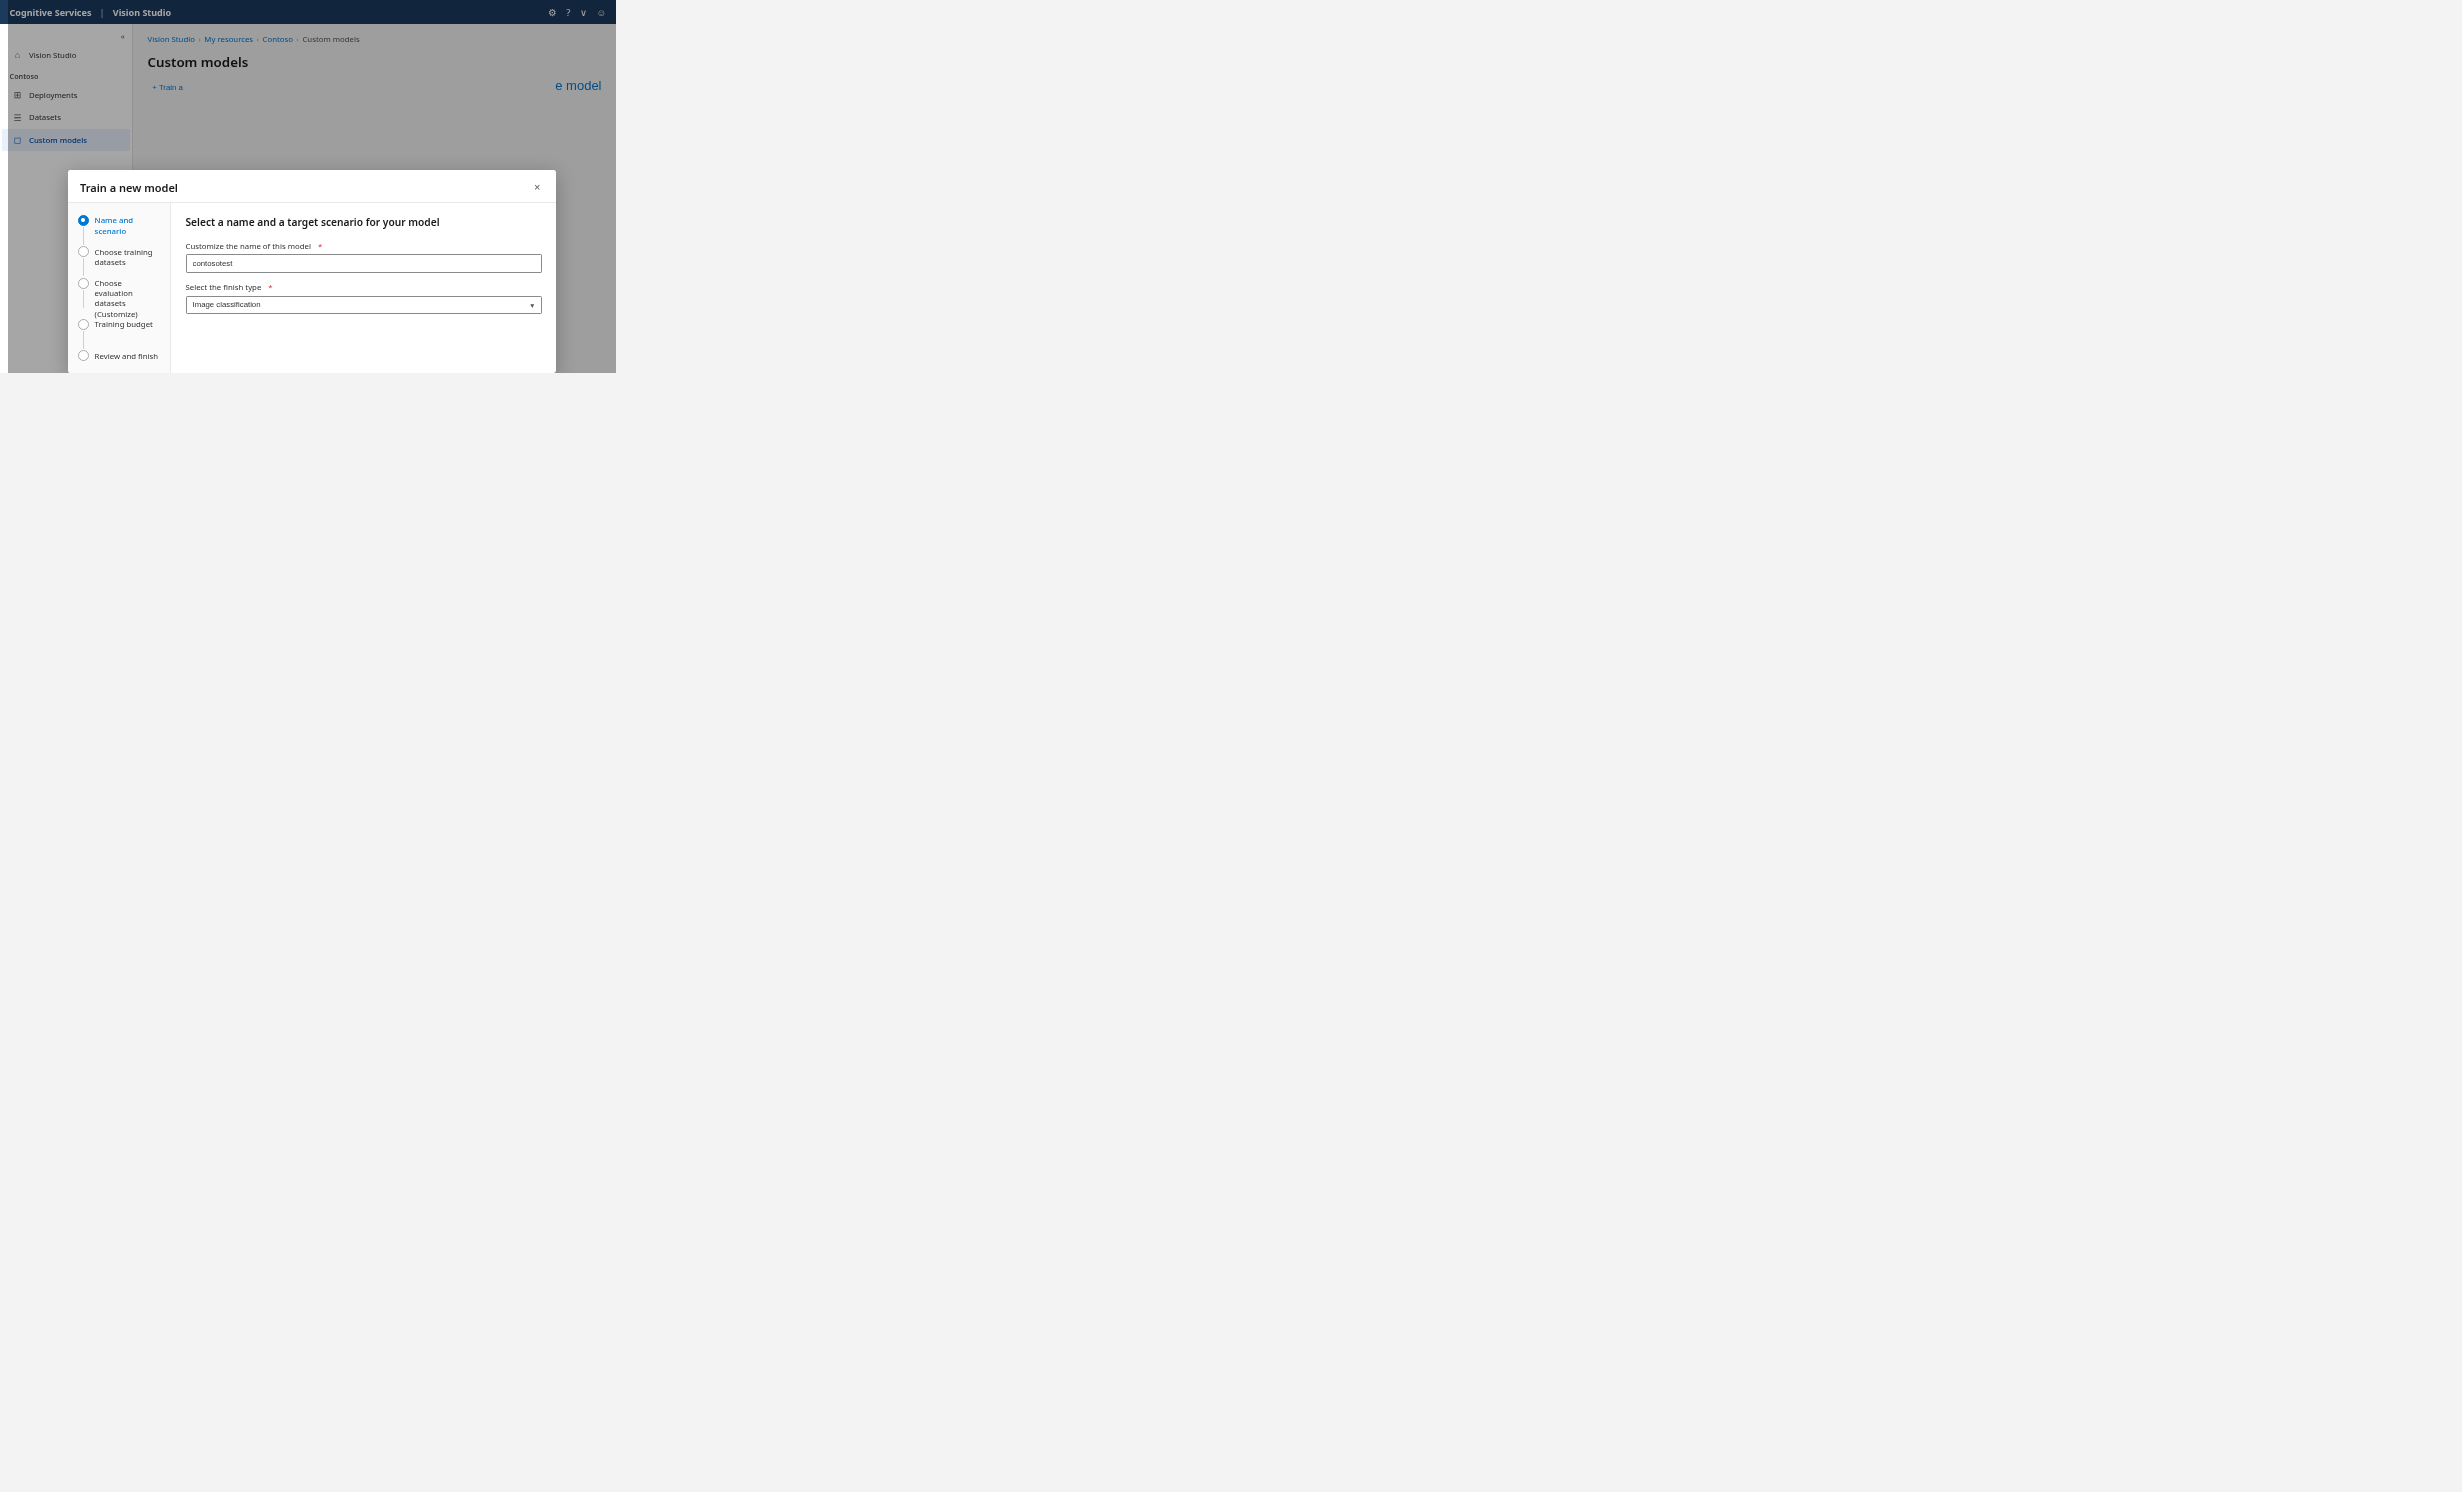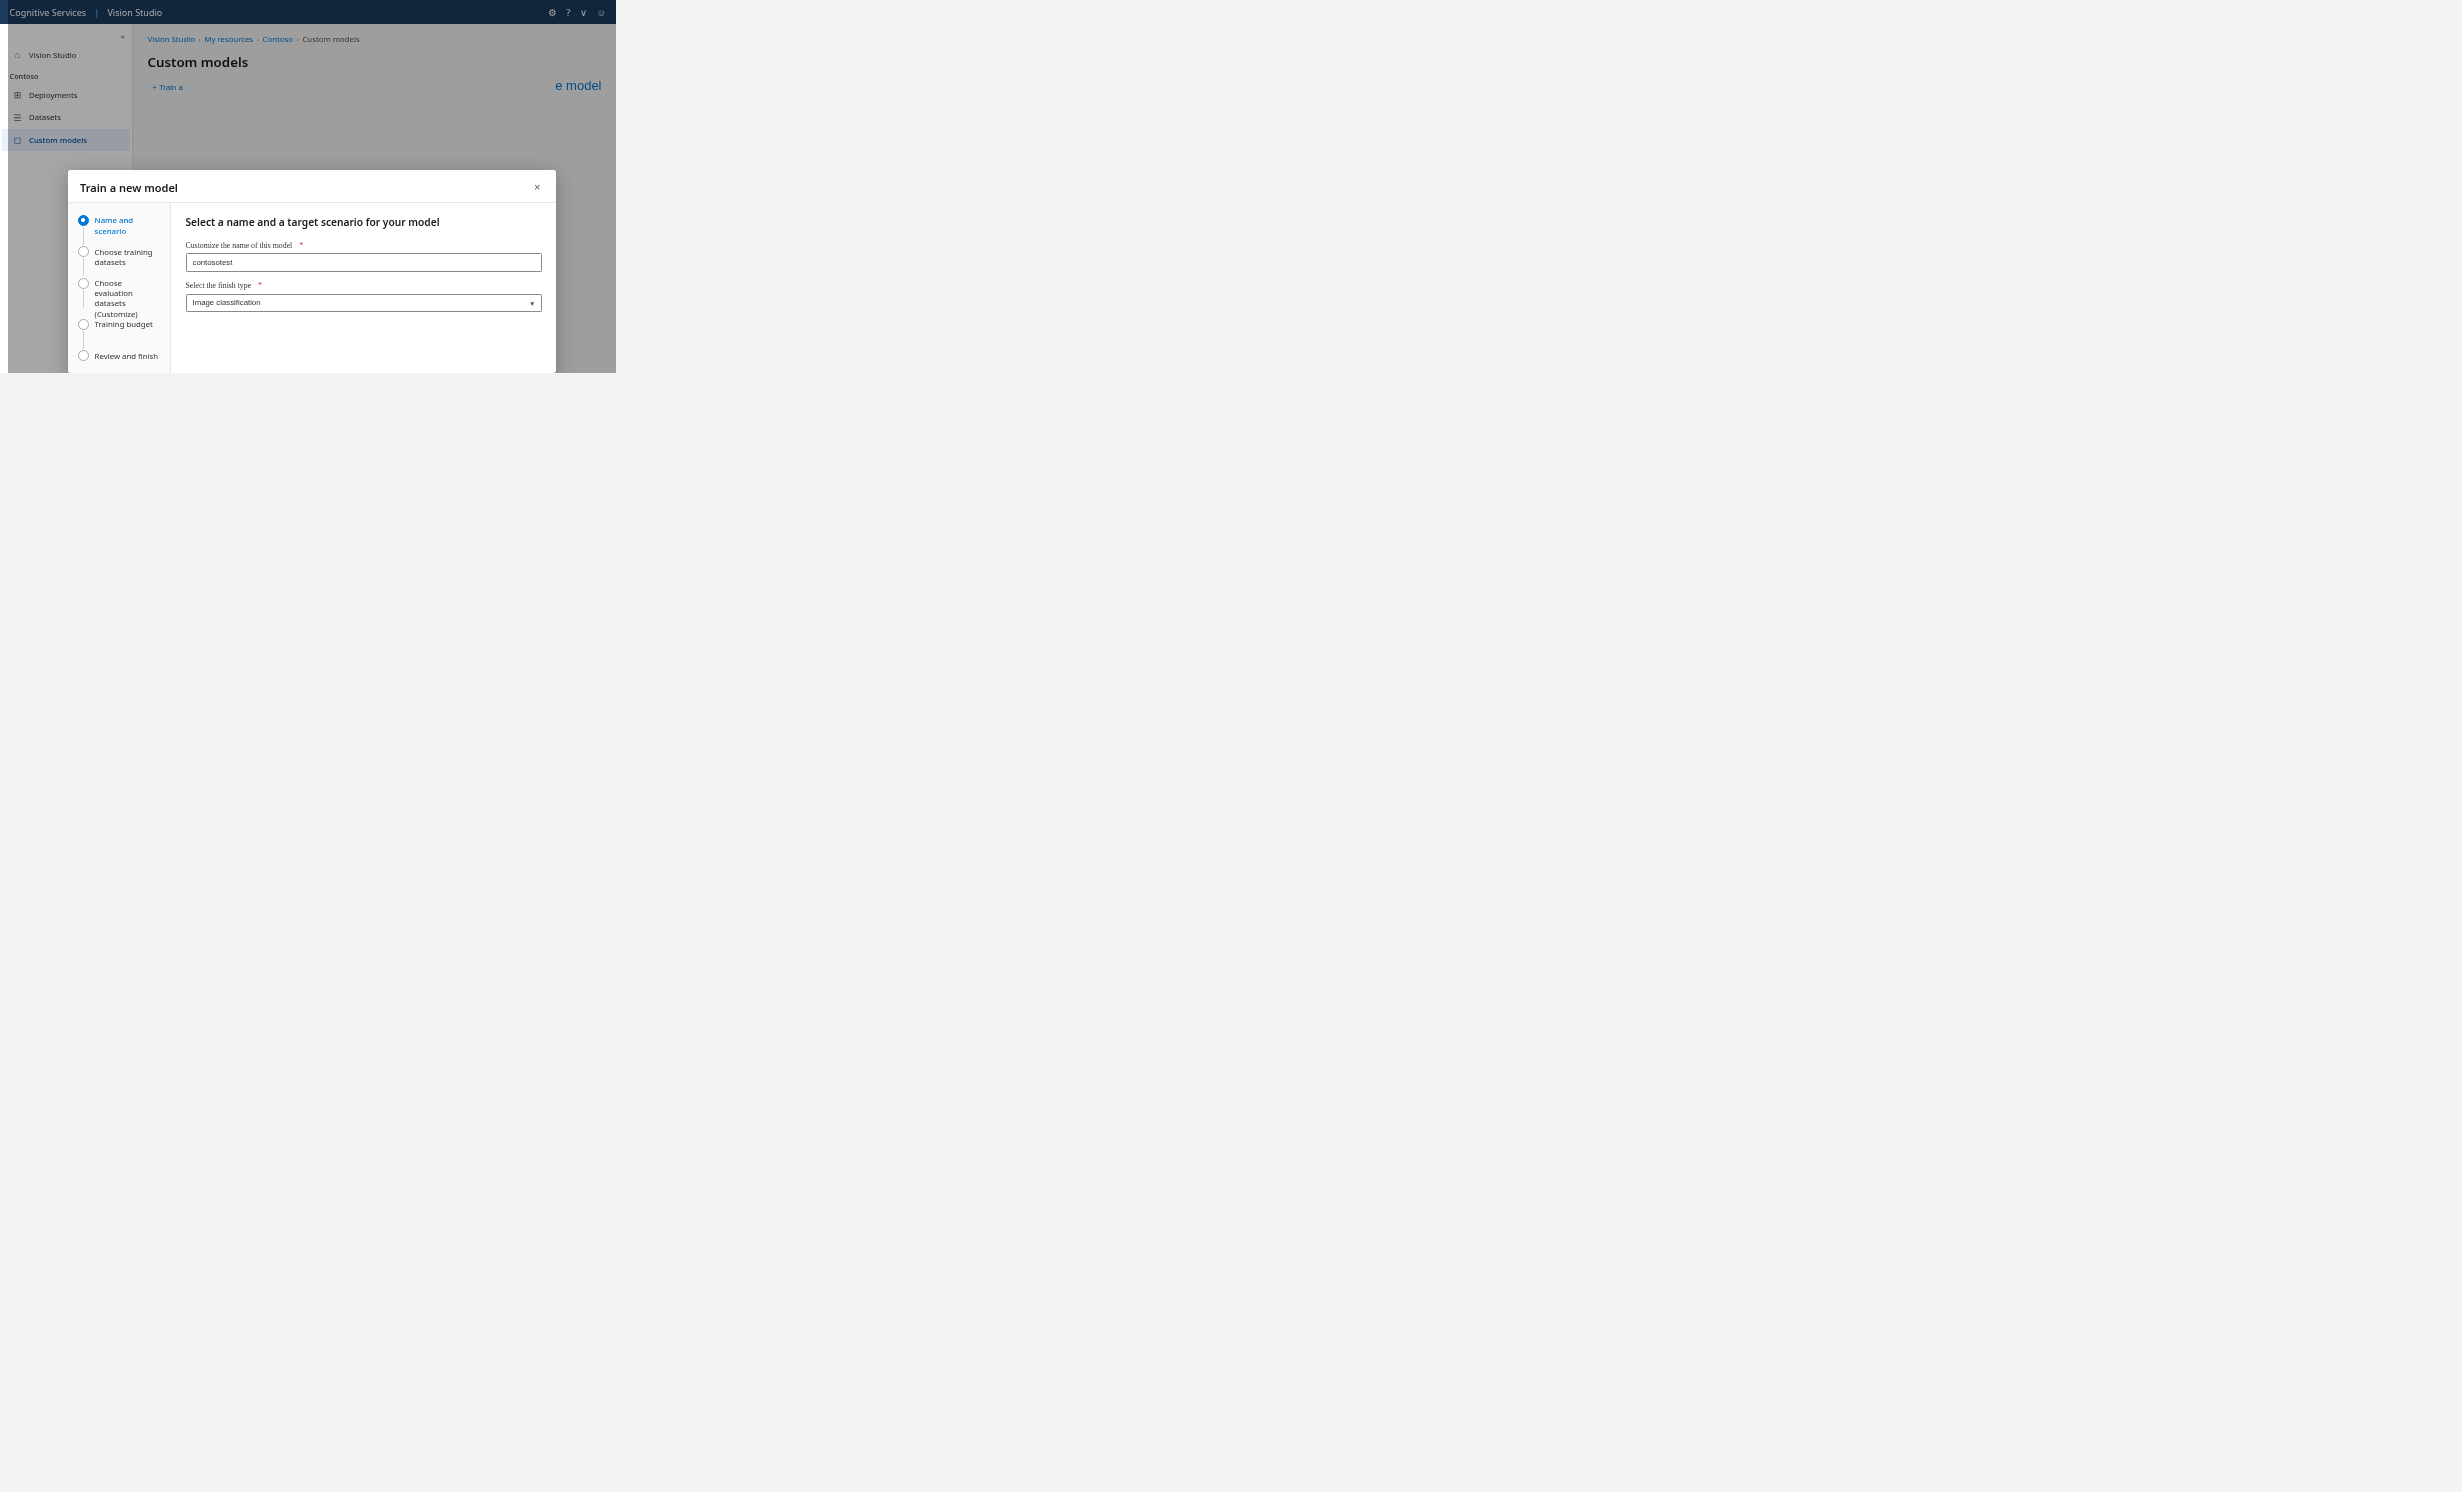--- a/index.html
+++ b/index.html
@@ -22,21 +22,21 @@
       padding: 0 9.6px;
       justify-content: space-between;
       position: relative;
       z-index: 10;
     }
     .topbar-left {
       display: flex;
       align-items: center;
       gap: 4.8px;
       font-size: 9px;
-      font-weight: 400;
+      font-weight: 700;
     }
     .topbar-separator {
       color: #8ab0cc;
       margin: 0 3.6px;
       font-size: 8.4px;
     }
     .topbar-right {
       display: flex;
       align-items: center;
       gap: 9.6px;
@@ -290,21 +290,20 @@
     .form-field {
       margin-bottom: 9.6px;
     }
     .form-label {
       font-size: 7.8px;
       color: #333;
       margin-bottom: 3.6px;
       display: flex;
       align-items: center;
       gap: 7px;
-      font-family: Liberation Serif, serif;
     }
     .form-required {
       color: #d13438;
       font-size: 7.8px;
     }
     .form-input {
       width: 100%;
       padding: 3.6px 6px;
       border: 0.6px solid #8a8a8a;
       border-radius: 1.2px;

